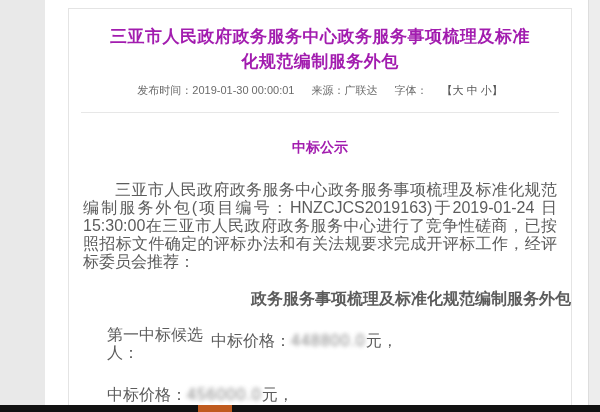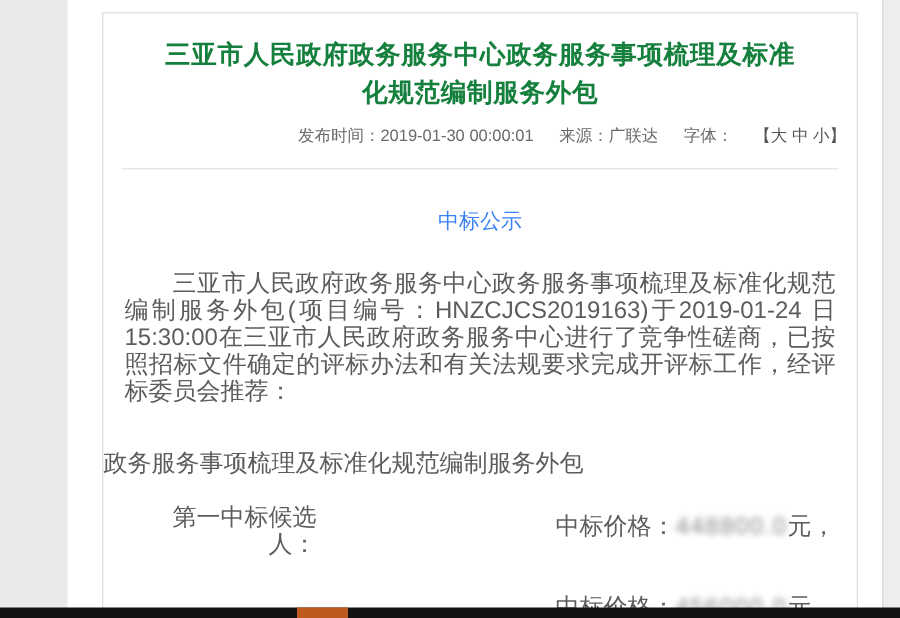--- a/index.html
+++ b/index.html
@@ -17,42 +17,42 @@
     position:absolute;right:0;top:0;width:11px;height:412px;
     background:#ededed;border-left:1px solid #dddddd;
   }
   .card{
     position:absolute;left:68px;top:8px;width:504px;height:430px;
     background:#ffffff;border:1px solid #e4e4e4;box-sizing:border-box;
     padding-top:15px;
   }
   .doc-title{
     margin:0 34px;text-align:center;
-    font-size:17px;line-height:25px;font-weight:600;color:#15803d;
+    font-size:17px;line-height:25px;font-weight:600;color:#a21caf;
     letter-spacing:.5px;
   }
   .meta-row{
-    margin-top:9px;text-align:right;
+    margin-top:9px;text-align:center;
     font-size:11px;color:#6a6a6a;
   }
   .meta-row span{margin:0 7px;}
   .font-switcher{cursor:pointer;color:#555;}
   .divider{border:none;border-top:1px solid #e7e7e7;margin:14px 12px 0;}
   .notice-heading{
     margin-top:26px;text-align:center;
-    font-size:14px;font-weight:normal;color:#3b82f6;
+    font-size:14px;font-weight:bold;color:#a21caf;
   }
   .body-text{font-size:16px;color:#5c5c5c;line-height:18px;}
   .intro{
     margin:24px 14px 0;text-indent:2em;text-align:justify;
   }
   .subject{
-    margin-top:30px;text-align:left;
+    margin-top:19px;text-align:right;font-weight:bold;
   }
-  .cand-block{display:flex;margin:18px 14px 0;padding-left:24px;text-align:right;}
+  .cand-block{display:flex;margin:18px 14px 0;padding-left:24px;}
   .cand-label{width:104px;flex-shrink:0;}
   .cand-right{flex:1;}
   .cand-price{margin-top:6px;}
   .masked{
     filter:blur(2.2px);opacity:.75;letter-spacing:1px;
   }
   .bottom-bar{
     position:absolute;left:0;bottom:0;width:600px;height:7px;
     background:#121212;z-index:5;
   }

